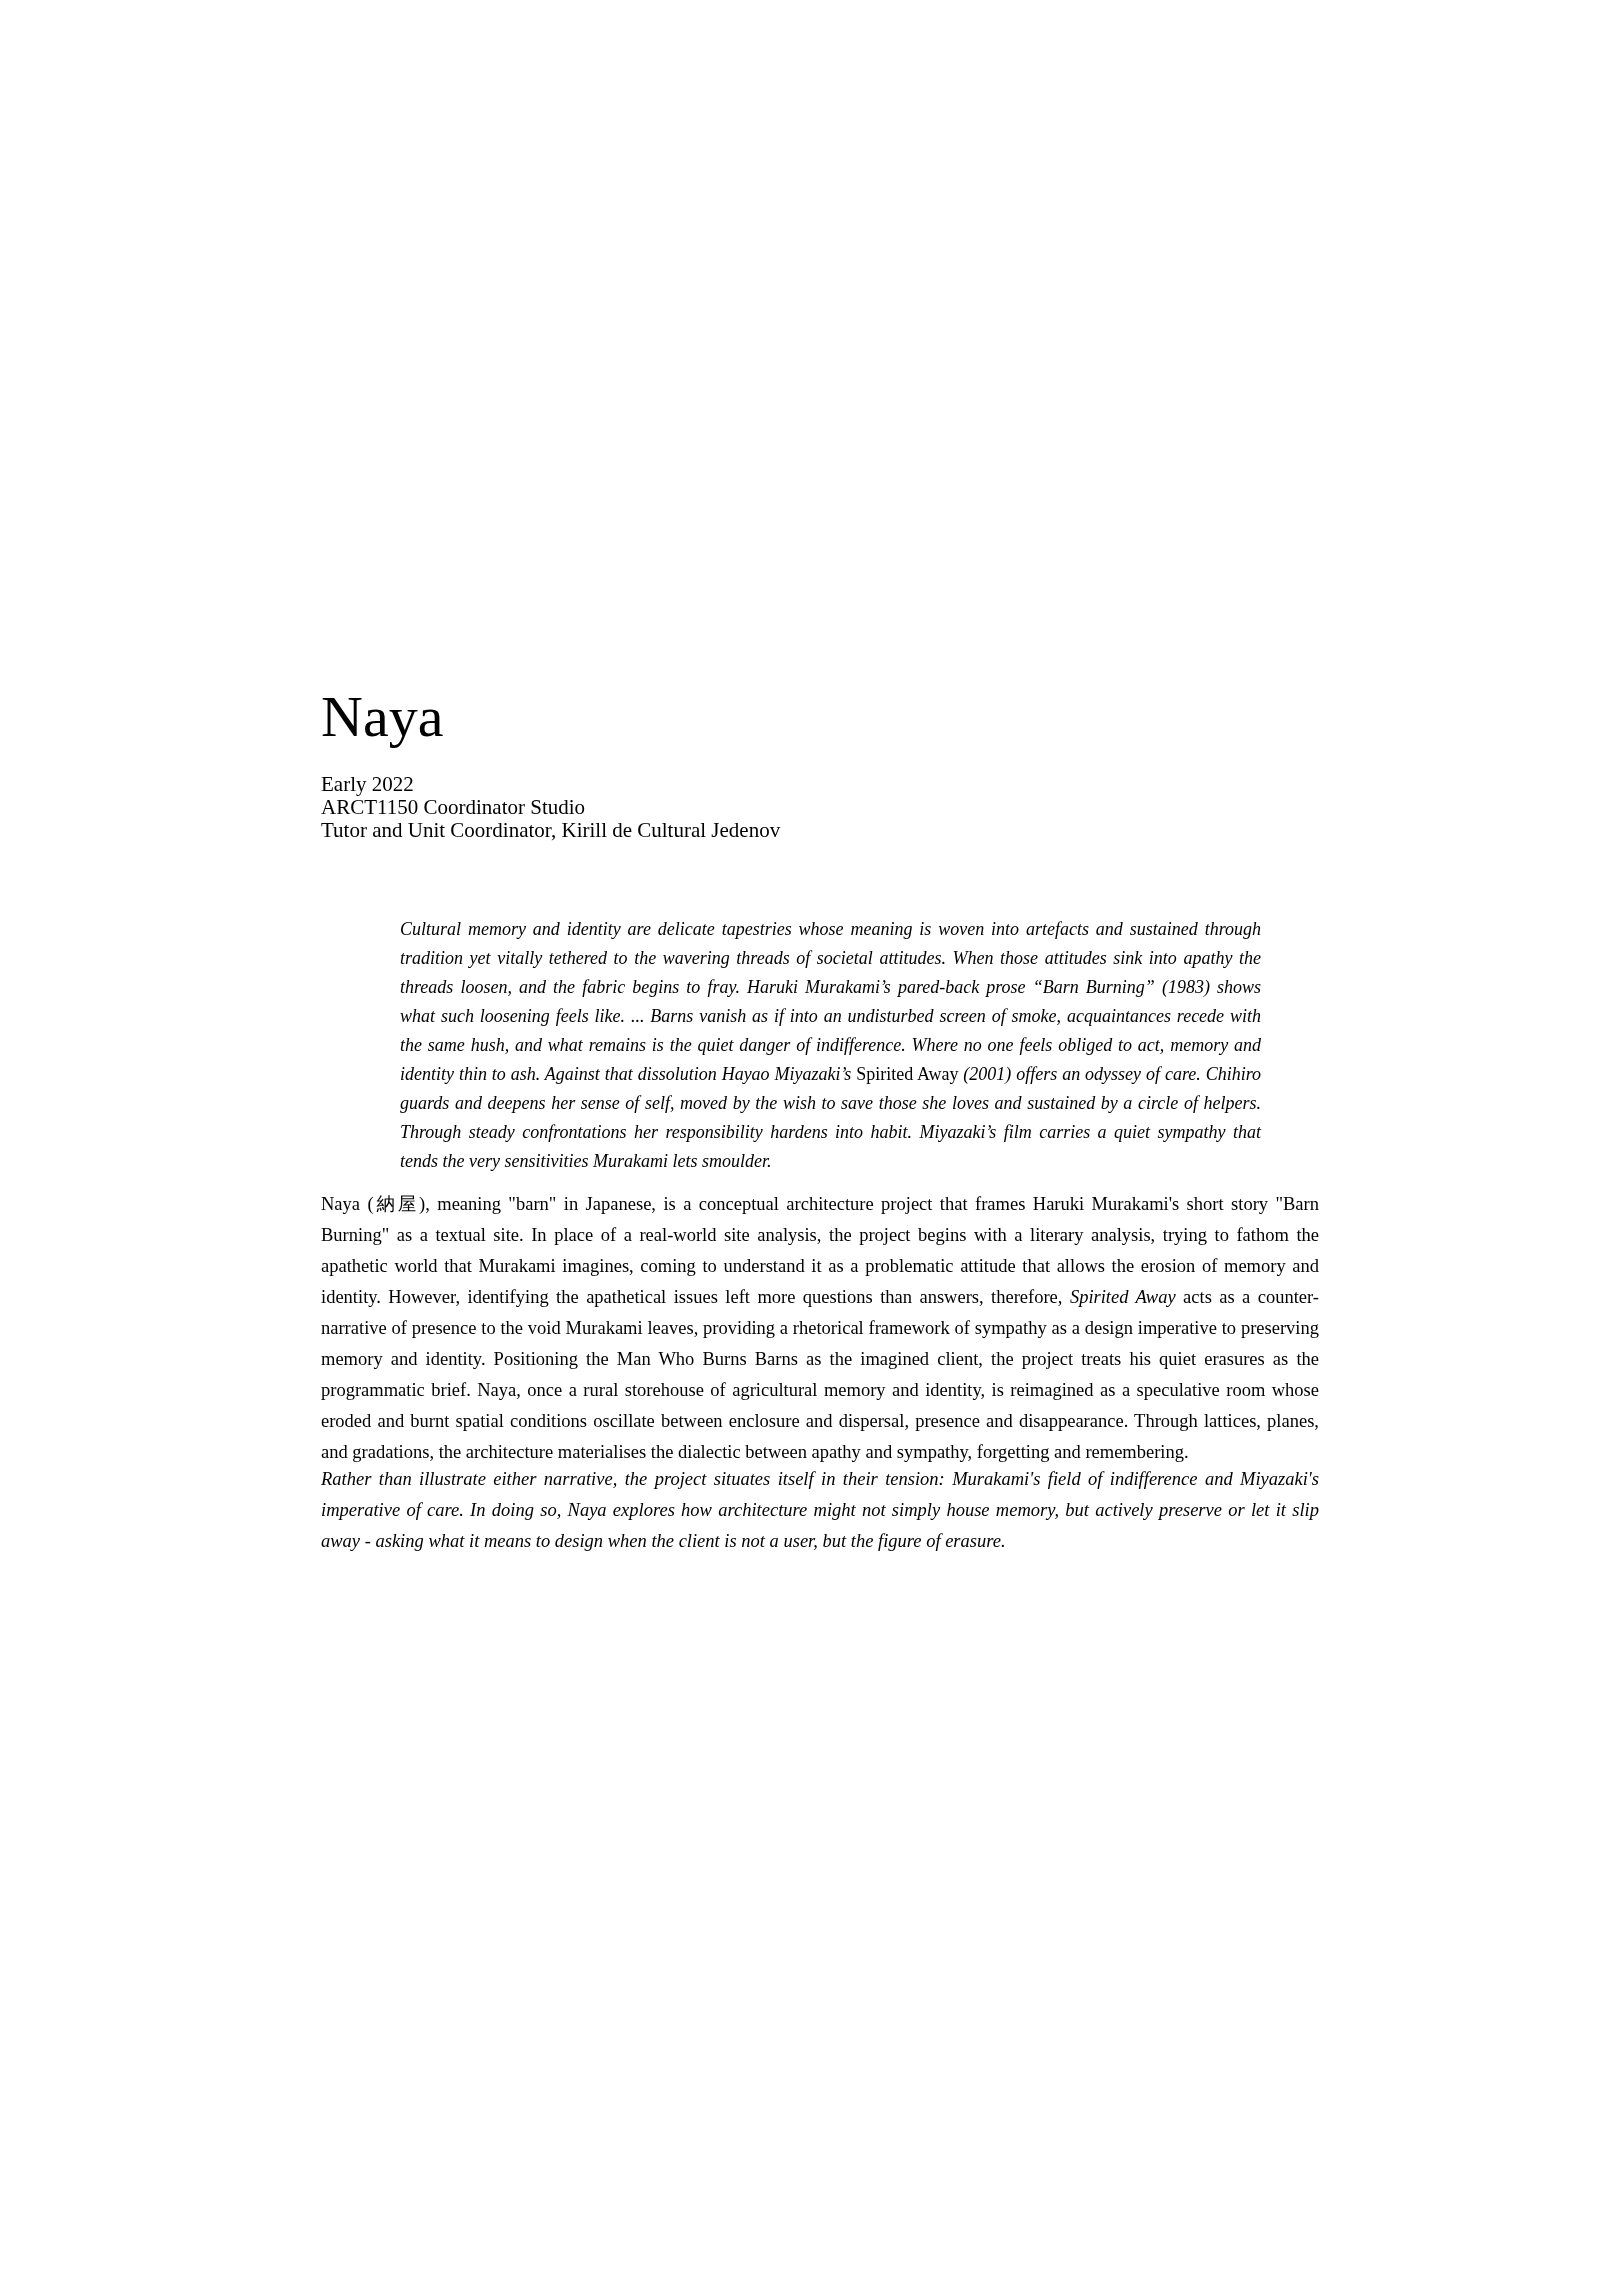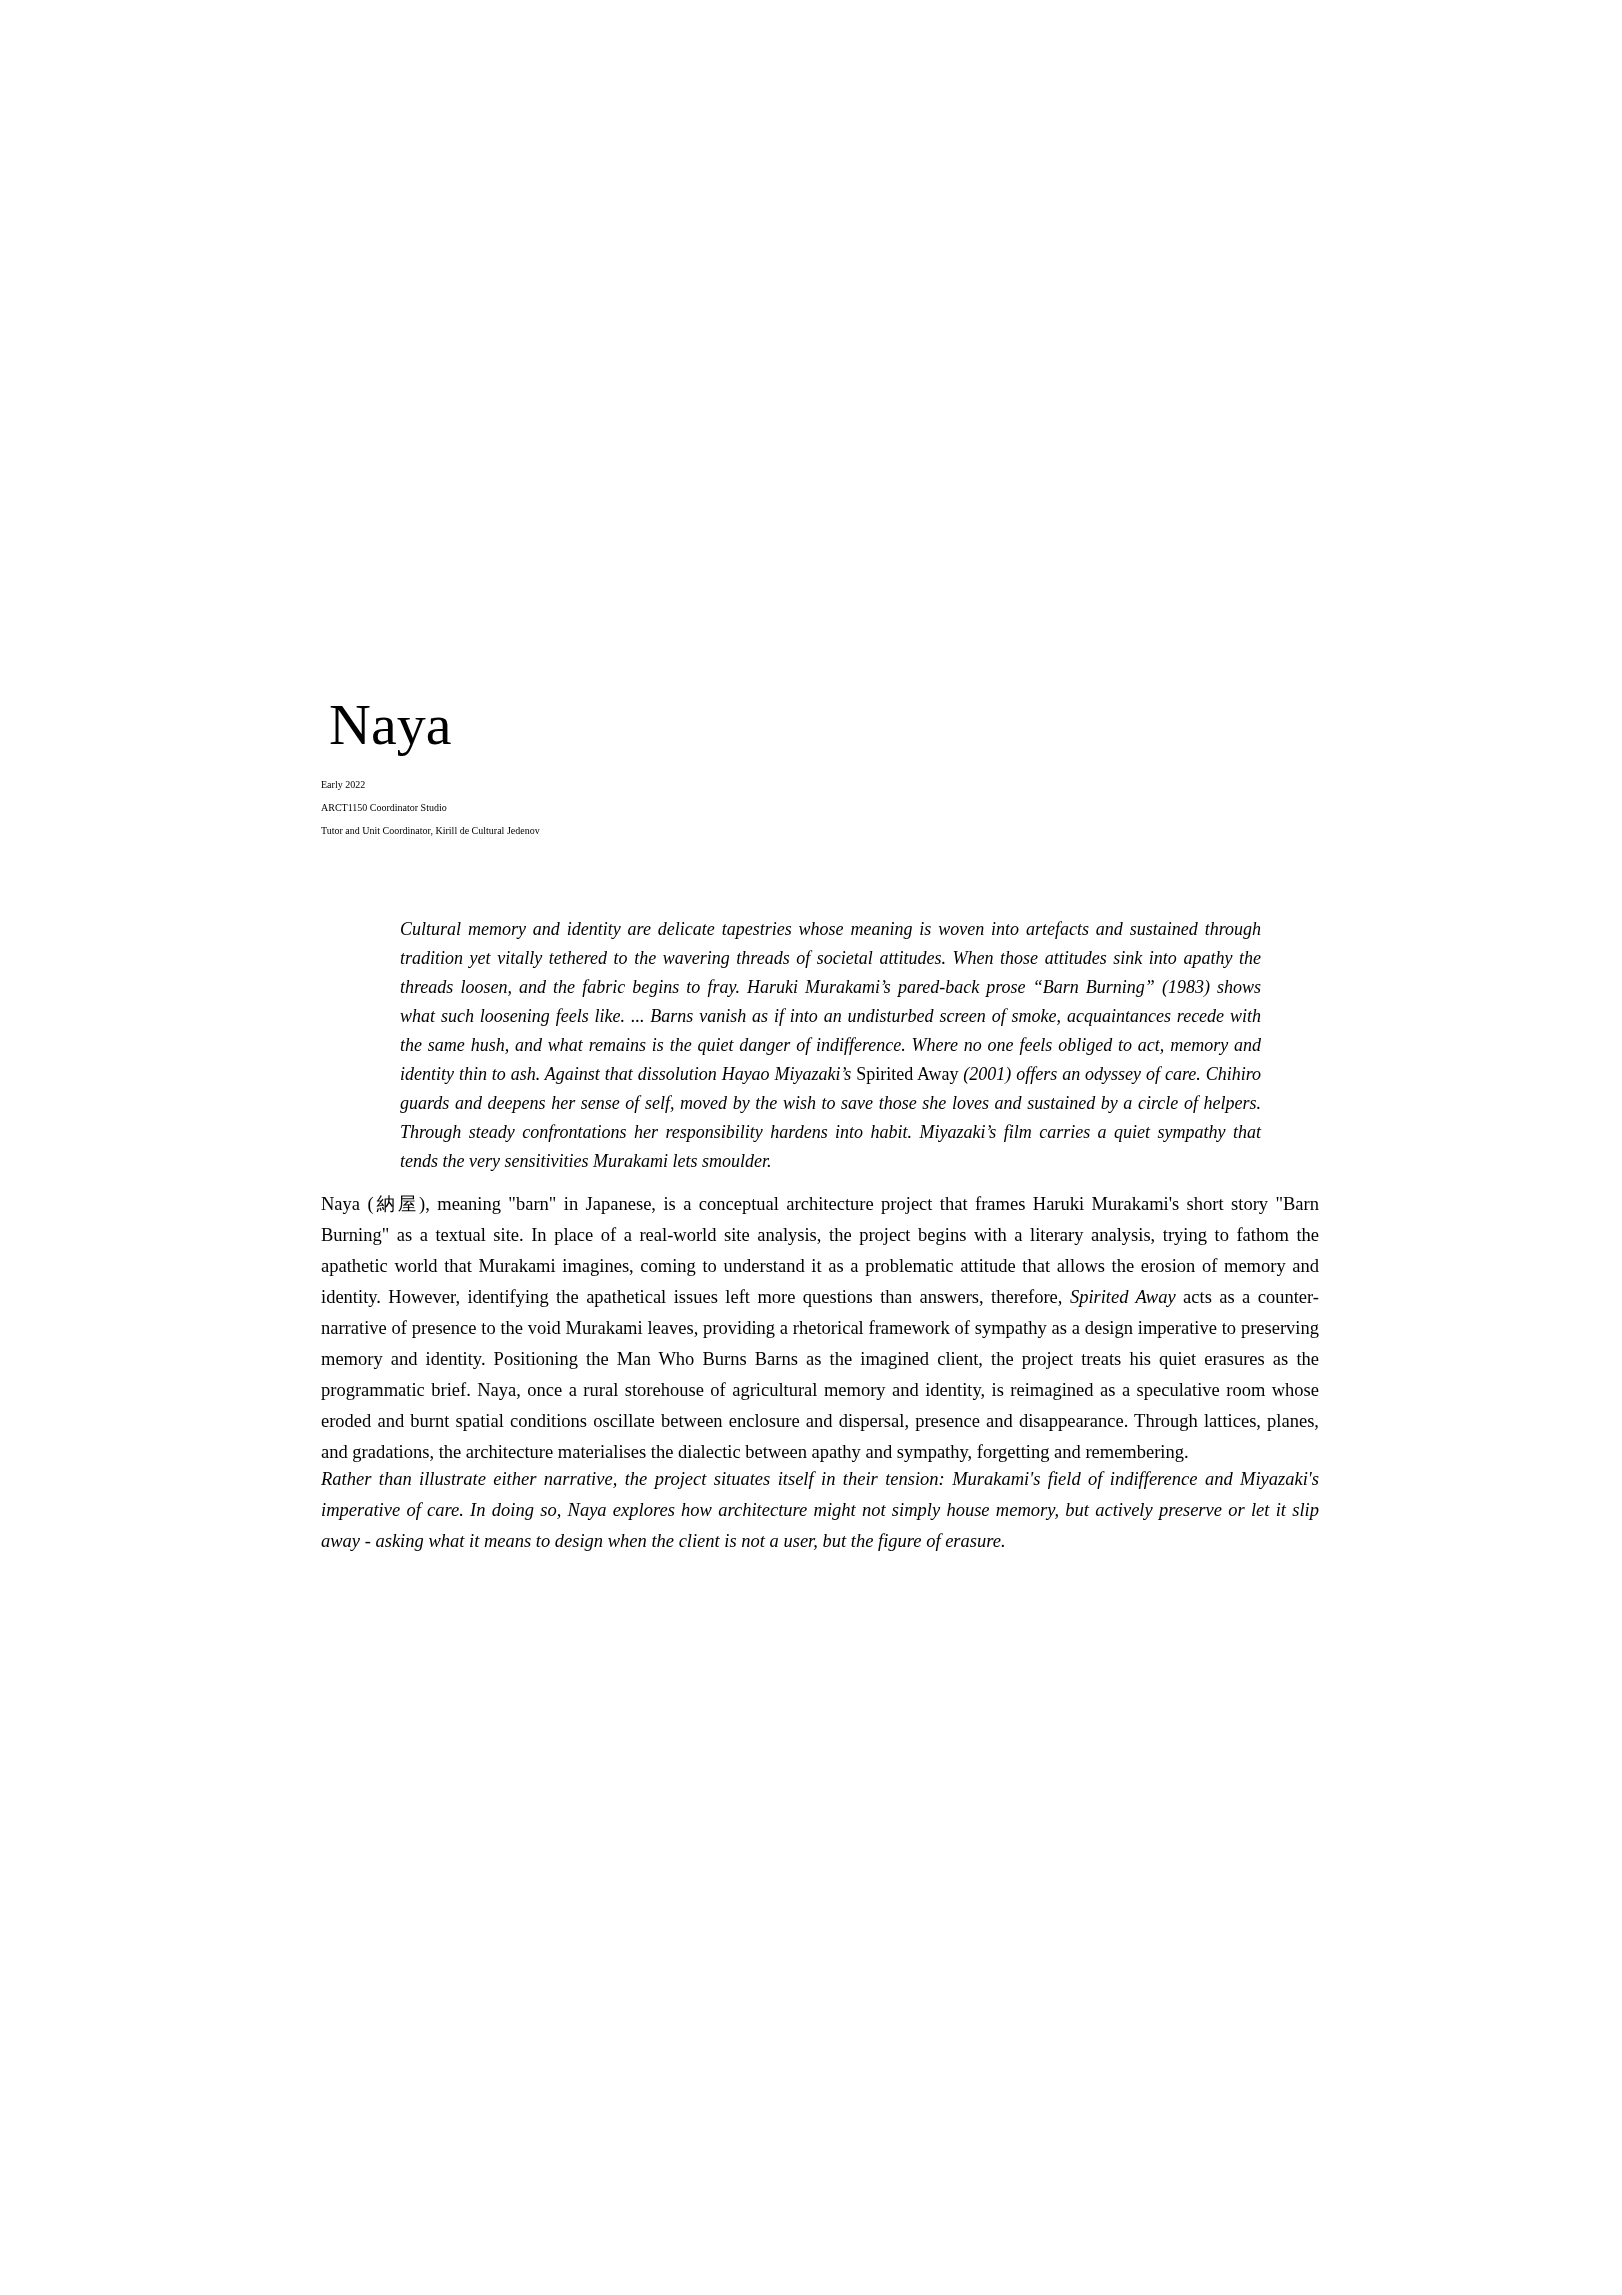--- a/index.html
+++ b/index.html
@@ -13,31 +13,31 @@
     height: 2295px;
     background: #ffffff;
     color: #000000;
     font-family: "Liberation Serif", "DejaVu Serif", serif;
     overflow: hidden;
   }
   .page-title {
     position: absolute;
     left: 321px;
     top: 688px;
-    margin: 8px;
+    margin: 0;
     font-size: 58px;
     line-height: 1;
     font-weight: normal;
     letter-spacing: 0;
   }
   .meta-block {
     position: absolute;
     left: 321px;
     top: 773px;
-    font-size: 10px;
+    font-size: 21px;
     line-height: 23px;
   }
   .epigraph {
     position: absolute;
     left: 387px;
     top: 902px;
     width: 861px;
     margin: 13px;
     font-size: 18px;
     line-height: 29px;

